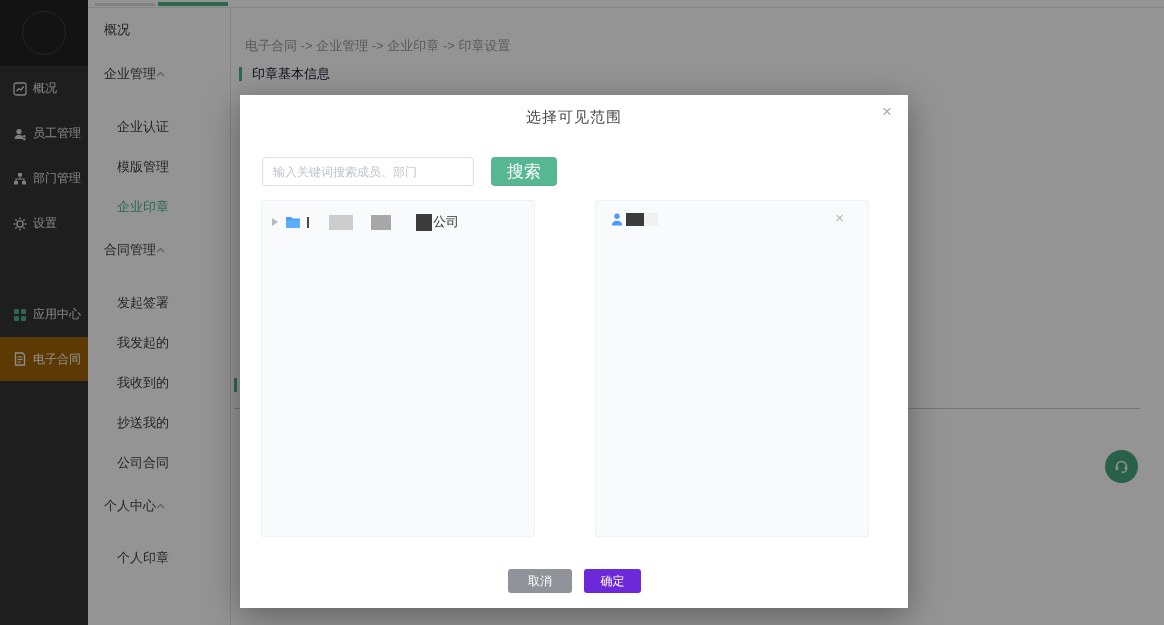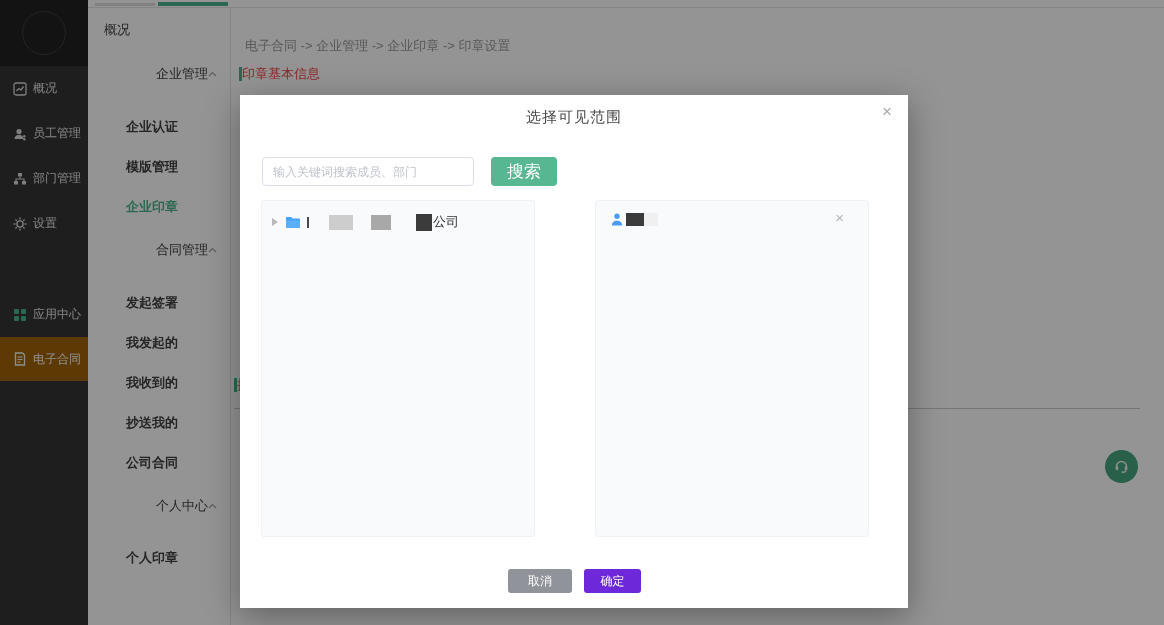--- a/index.html
+++ b/index.html
@@ -20,29 +20,29 @@
   .nav-item.active { height:44px; background:#a16207; color:#f4faf7; }
   
   .tabstrip { position:absolute; left:88px; right:0; top:0; height:8px; background:#fff;
               border-bottom:1px solid #e5e5e5; z-index:2; }
   .tabline-gray  { position:absolute; left:7px;  top:3px; width:60px; height:3px; background:#dcdcdc; }
   .tabline-green { position:absolute; left:70px; top:2px; width:70px; height:4px; background:#4db48c; }
   
   .sb2 { position:absolute; left:88px; top:8px; bottom:0; width:143px; background:#fff;
          border-right:1px solid #e3e3e3; z-index:1; padding-top:2px; font-size:13px; color:#3f3f3f; }
   .s-item { height:40px; display:flex; align-items:center; padding-left:16px; padding-right:13px; cursor:pointer; }
-  .s-item.child { padding-left:38px;font-weight:bold; }
-  .s-item.group { justify-content:flex-end; }
+  .s-item.child { padding-left:29px; }
+  .s-item.group { justify-content:flex-start; }
   .s-item.active { color:#4db48c; }
   .mt3{margin-top:3px}.mt4{margin-top:4px}.mt5{margin-top:5px}.mt12{margin-top:12px}.mt13{margin-top:13px}
   .chev { width:9px; height:6px; flex:none; }
   
   .main { position:absolute; left:232px; top:8px; right:0; bottom:0; background:#fff; z-index:1; }
   .breadcrumb { position:absolute; left:13px; top:29px; font-size:13px; color:#999; }
-  .sec-title { position:absolute; display:flex; align-items:center; gap:0; font-size:13px; color:#ef4444; }
+  .sec-title { position:absolute; display:flex; align-items:center; gap:10px; font-size:13px; color:#0f172a; }
   .sec1 { left:7px; top:57px; }
   .sec2 { left:2px; top:368px; }
   .greenbar { width:3px; height:14px; background:#4db48c; flex:none; }
   .divider { position:absolute; left:2px; right:24px; top:400px; border-top:1px solid #cccccc; }
   .help-btn { position:absolute; right:26px; top:442px; width:33px; height:33px; border-radius:50%;
               background:#45a57e; display:flex; align-items:center; justify-content:center; cursor:pointer; }
   
   .overlay { position:absolute; inset:0; background:rgba(0,0,0,0.42); z-index:50; }
   .modal { position:absolute; left:240px; top:95px; width:668px; height:513px; background:#fff;
            border-radius:0; box-shadow:0 8px 32px rgba(0,0,0,.35); z-index:100; }

